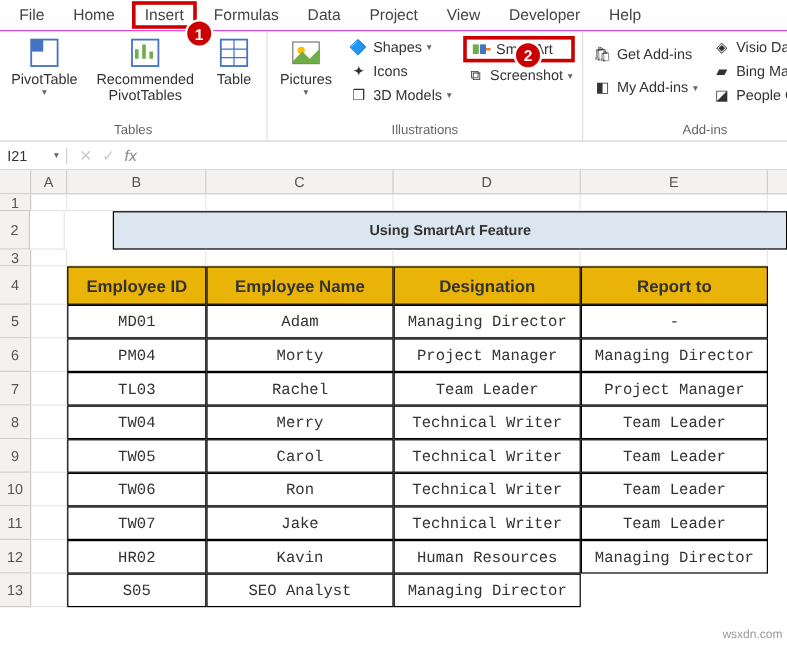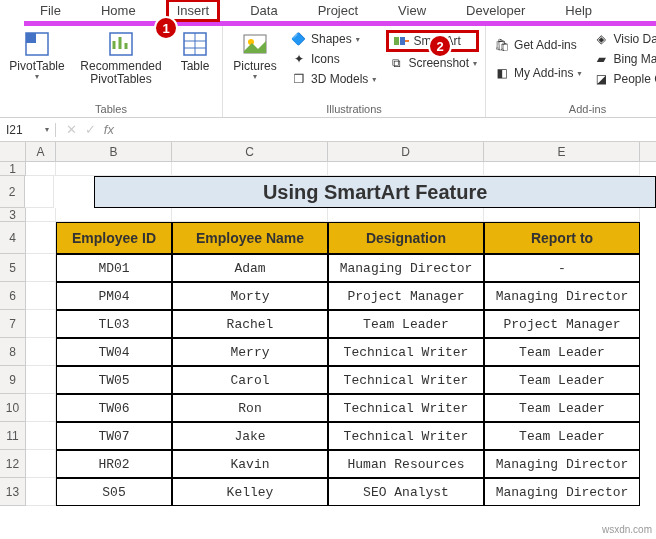--- a/index.html
+++ b/index.html
@@ -1,19 +1,19 @@
 <!DOCTYPE html>
 <html><head>
 <meta charset="utf-8">
 <style>
 * { box-sizing: border-box; margin: 0; padding: 0; font-family: "Segoe UI", Arial, sans-serif; }
 body { background: #fff; width: 656px; height: 539px; overflow: hidden; font-size: 13px; color: #333; }
 
 
-.menubar { display: flex; align-items: center; height: 26px; border-bottom: 5px solid #d946ef; padding: 0 6px; gap: 20px; margin-left: 24px; }
+.menubar { display: flex; align-items: center; height: 26px; border-bottom: 1px solid #d946ef; padding: 0 6px; gap: 4px; }
 .menubar .mitem { padding: 3px 10px; color: #444; }
 .menubar .mitem.active { background: #fff; border: 3px solid #c00; padding: 1px 8px; }
 
 
 .ribbon { display: flex; height: 92px; border-bottom: 1px solid #d0d0d0; }
 .rgroup { border-right: 1px solid #e0e0e0; display: flex; flex-direction: column; justify-content: space-between; padding: 4px 6px 2px; }
 .rgroup .gbody { display: flex; align-items: flex-start; gap: 8px; flex: 1; }
 .rgroup .glabel { text-align: center; font-size: 11px; color: #666; padding-top: 2px; }
 .bigbtn { display: flex; flex-direction: column; align-items: center; width: 62px; font-size: 12px; color: #333; text-align: center; line-height: 1.1; }
 .bigbtn .icon { width: 28px; height: 28px; margin-bottom: 2px; display: flex; align-items: center; justify-content: center; }
@@ -38,34 +38,35 @@
 
 
 .grid { display: flex; flex-direction: column; }
 .row { display: flex; height: 28px; }
 .rh { width: 26px; border-right: 1px solid #ccc; border-bottom: 1px solid #ccc; background: #f3f2f1; display: flex; align-items: center; justify-content: center; font-size: 12px; color: #555; }
 .cell { border-right: 1px solid #e6e6e6; border-bottom: 1px solid #e6e6e6; display: flex; align-items: center; padding: 0 6px; font-size: 13px; }
 .r1 { height: 14px; } .r1 .cell { height: 14px; }
 
 
 .tblcell { border: 1px solid #000; justify-content: center; font-family: Liberation Mono, monospace; }
-.titlecell { background: #dce6f1; border: 1px solid #000; font-weight: bold; font-size: 20px; justify-content: center; margin-left: 40px; }
+.titlecell { background: #dce6f1; border: 1px solid #000; font-weight: bold; font-size: 12px; justify-content: center; margin-left: 40px; }
 .hdrcell { background: #eab308; border: 1px solid #000; font-weight: bold; font-size: 14px; justify-content: center; }
 
 .tri { font-size: 8px; color: #666; }
 
 .watermark { position: absolute; right: 4px; bottom: 4px; font-size: 10px; color: #999; }
 </style>
 </head>
 <body>
 
 <div class="menubar">
   <div class="mitem">File</div>
   <div class="mitem">Home</div>
   <div class="mitem active" style="position:relative;">Insert</div>
+  <div class="mitem">Formulas</div>
   <div class="mitem">Data</div>
   <div class="mitem">Project</div>
   <div class="mitem">View</div>
   <div class="mitem">Developer</div>
   <div class="mitem">Help</div>
 </div>
 <div class="badge" style="top:16px; left:154px;">1</div>
 
 <div class="ribbon">
 
@@ -307,19 +308,18 @@
       <div class="cell cA"></div>
       <div class="cell tblcell cB">HR02</div>
       <div class="cell tblcell cC">Kavin</div>
       <div class="cell tblcell cD">Human Resources</div>
       <div class="cell tblcell cE">Managing Director</div>
     </div>
   <div class="row">
       <div class="rh">13</div>
       <div class="cell cA"></div>
       <div class="cell tblcell cB">S05</div>
-      <div class="cell tblcell cC">Kelley</div>
       <div class="cell tblcell cD">SEO Analyst</div>
       <div class="cell tblcell cE">Managing Director</div>
     </div>
 </div>
 
 <div class="watermark">wsxdn.com</div>
 
 </body></html>

